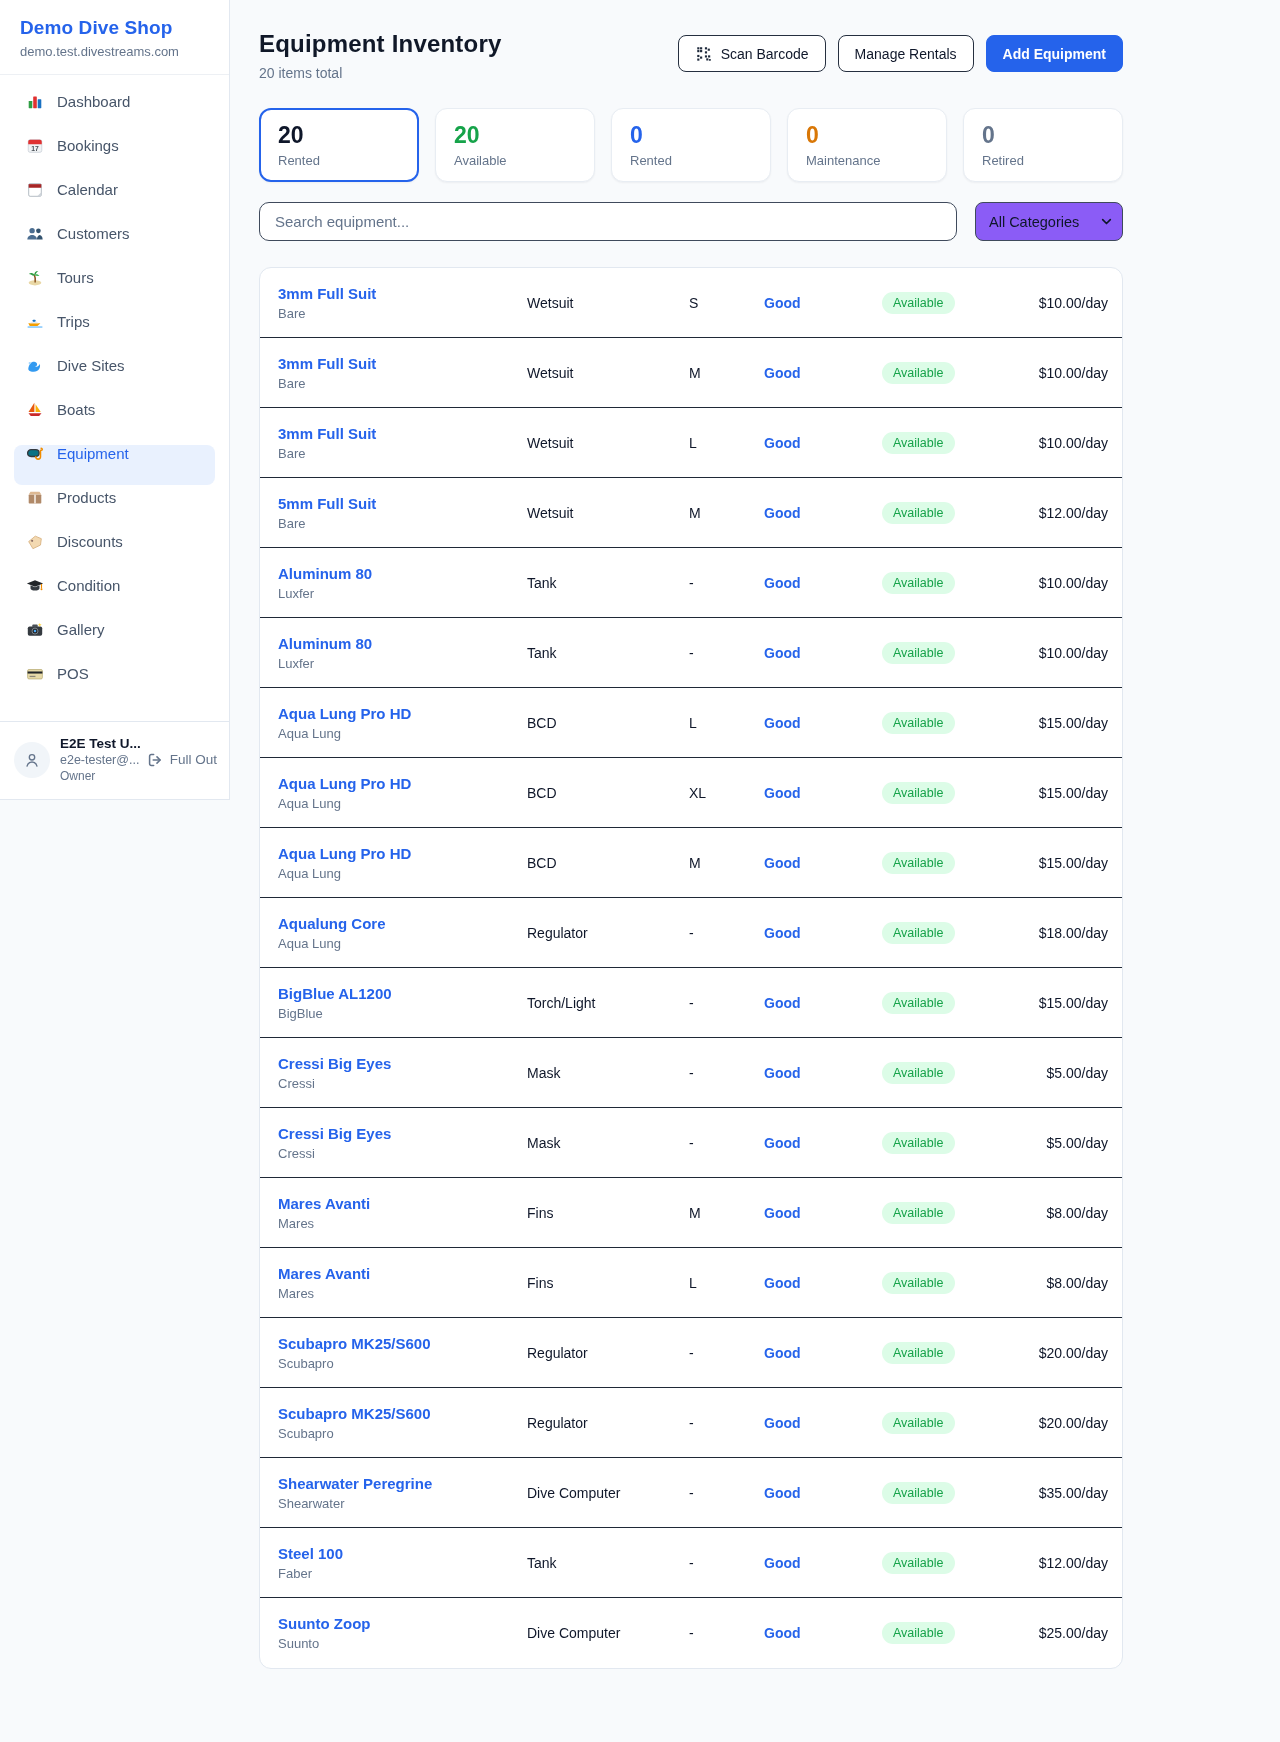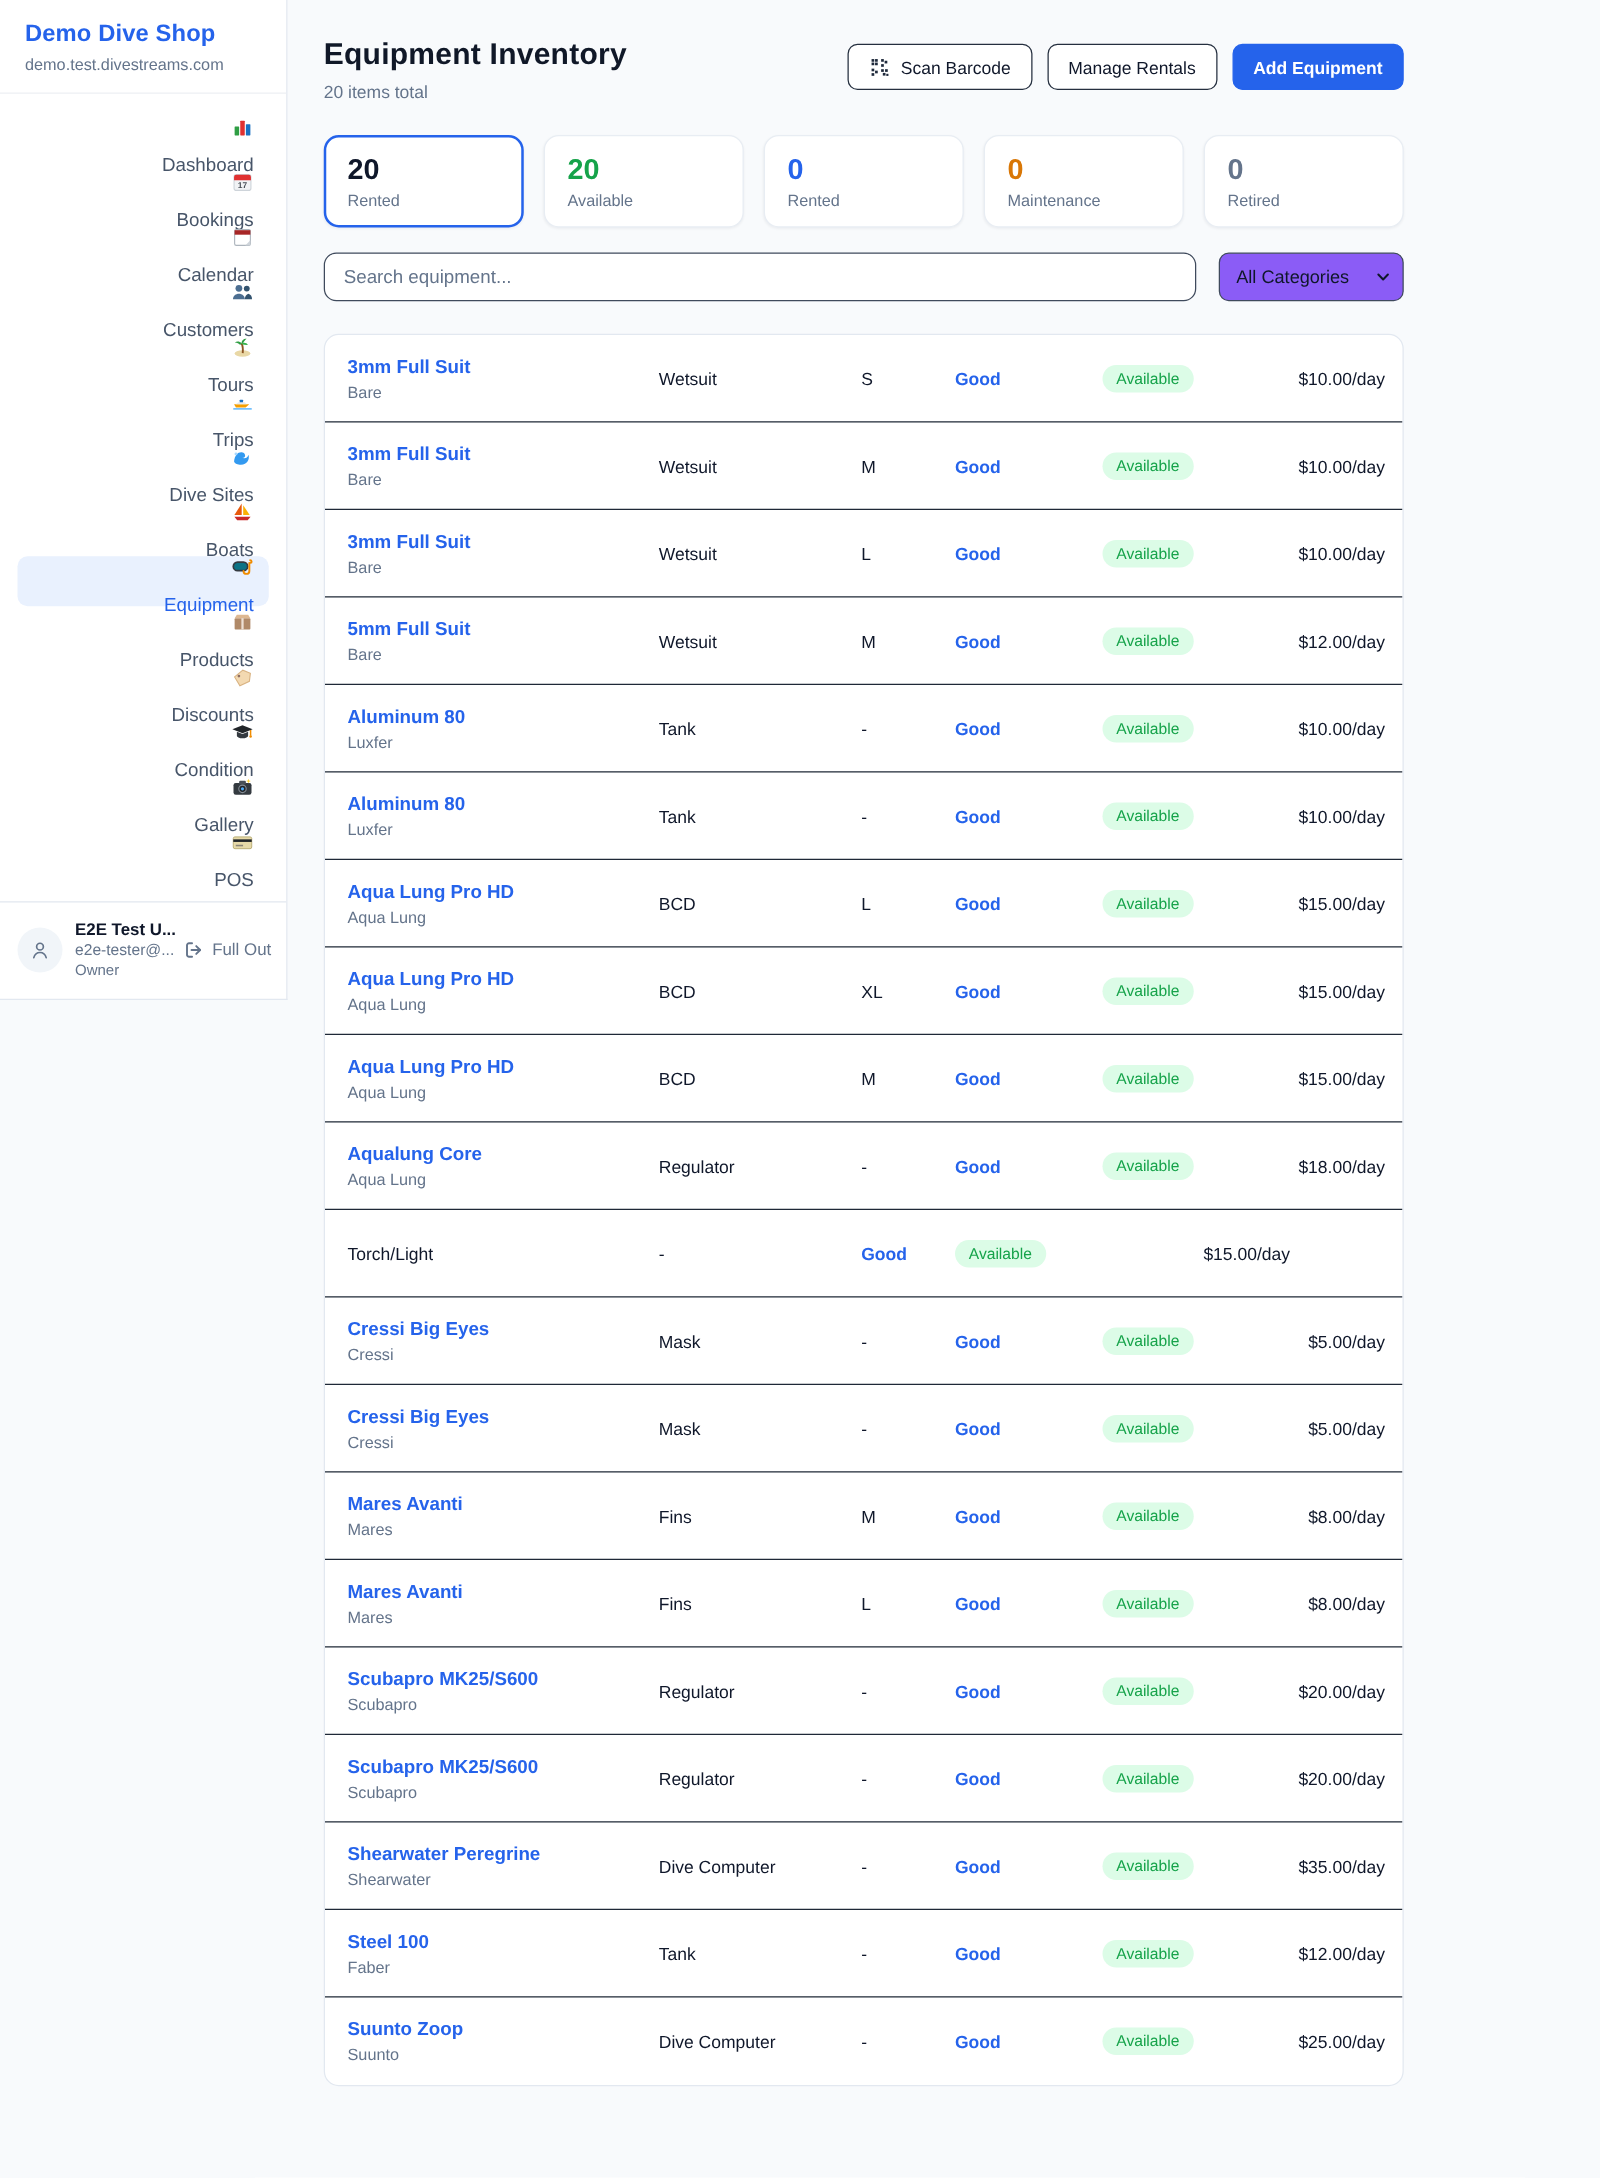--- a/index.html
+++ b/index.html
@@ -11,22 +11,22 @@
   
   .sidebar {
     position:absolute; left:0; top:0; width:230px; background:#fff;
     border-right:1px solid #e2e8f0; border-bottom:1px solid #e2e8f0;
   }
   .brand { padding:17px 20px 15px; border-bottom:1px solid #edf0f4; }
   .brand-name { color:#2563eb; font-size:19px; font-weight:bold; letter-spacing:.1px; }
   .brand-domain { color:#64748b; font-size:13px; margin-top:5px; }
   .nav { padding:18px 14px 12px; }
   .nav-item {
-    display:flex; align-items:flex-end; gap:13px; height:40px; margin-bottom:4px;
-    padding:0 12px; border-radius:8px; font-size:15px; color:#475569; cursor:pointer;flex-direction:column;
+    display:flex; align-items:flex-start; gap:13px; height:40px; margin-bottom:4px;
+    padding:0 12px; border-radius:8px; font-size:15px; color:#475569; cursor:pointer;
   }
   .nav-item.active { background:#e9f1fe; color:#2563eb; }
   .nav-icon { width:18px; height:18px; flex:0 0 18px; }
   .nav-icon svg { width:18px; height:18px; display:block; }
   .user {
     border-top:1px solid #e2e8f0; padding:14px 12px 16px 14px;
     display:flex; align-items:center; gap:10px;
   }
   .avatar {
     width:36px; height:36px; border-radius:50%; background:#f1f5f9;
@@ -464,20 +464,24 @@
       <div class="item-name">Aqualung Core</div>
       <div class="item-brand">Aqua Lung</div>
     </div>
     <div>Regulator</div>
     <div>-</div>
     <div class="cond">Good</div>
     <div><span class="badge">Available</span></div>
     <div class="rental">$18.00/day</div>
   </div>
         <div class="row">
+    <div>
+      <div class="item-name">BigBlue AL1200</div>
+      <div class="item-brand">BigBlue</div>
+    </div>
     <div>Torch/Light</div>
     <div>-</div>
     <div class="cond">Good</div>
     <div><span class="badge">Available</span></div>
     <div class="rental">$15.00/day</div>
   </div>
         <div class="row">
     <div>
       <div class="item-name">Cressi Big Eyes</div>
       <div class="item-brand">Cressi</div>

